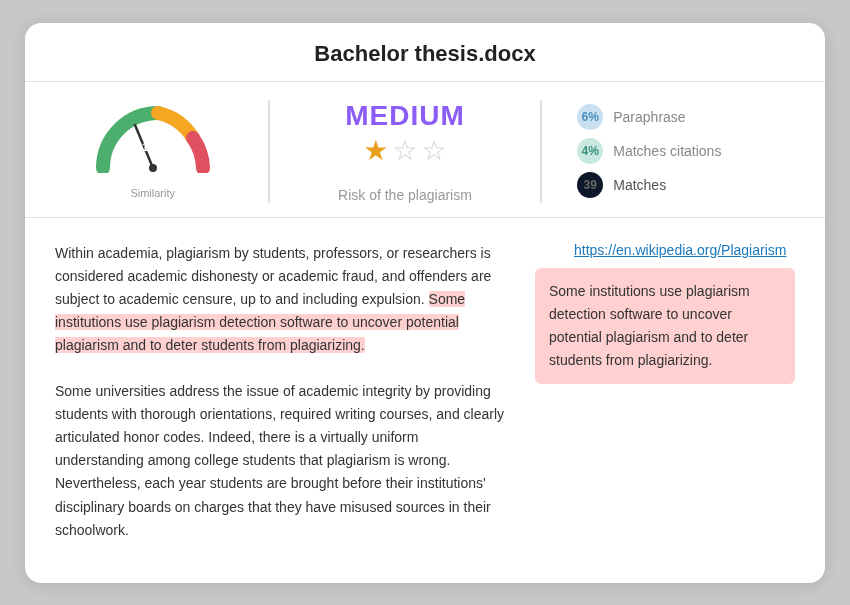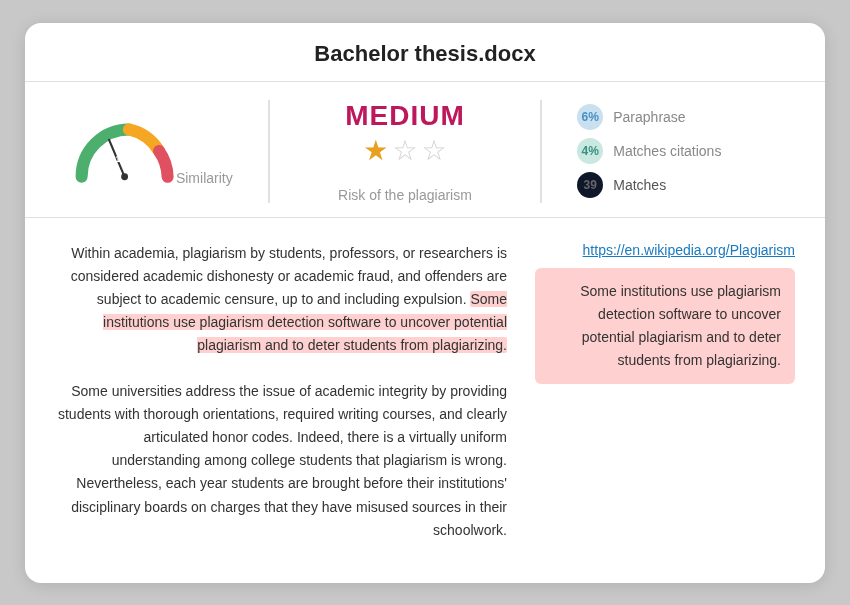--- a/index.html
+++ b/index.html
@@ -31,43 +31,44 @@
     .metrics-row {
       display: flex;
       align-items: center;
       justify-content: space-around;
       padding: 18px 30px 14px;
       border-bottom: 1.5px solid #e0e0e0;
     }
     
     .gauge-container {
       display: flex;
-      align-items: flex-end;
+      flex-direction: column;
+      align-items: center;
       width: 160px;
     }
     .gauge-svg {
       width: 120px;
       height: 70px;
     }
     .gauge-label {
       color: #999;
-      font-size: 14px;
+      font-size: 11px;
       margin-top: 14px;
     }
     
     .risk-container {
       display: flex;
       flex-direction: column;
       align-items: center;
       width: 200px;
     }
     .risk-level {
       font-size: 28px;
       font-weight: 800;
-      color: #be185d;
+      color: #8b5cf6;
       letter-spacing: 1px;
     }
     .stars {
       display: flex;
       gap: 4px;
       font-size: 28px;
       margin: 2px 0;
     }
     .star-filled { color: #e8a020; }
     .star-empty { color: #d0d0d0; }
@@ -110,21 +111,20 @@
     }
     .stat-row-matches .stat-name {
       color: #555;
       font-weight: 500;
     }
     
     .content-row {
       display: flex;
       padding: 24px 30px 24px;
       gap: 28px;
-      text-align: right;
     }
     .content-left {
       flex: 1;
       font-size: 14px;
       color: #333;
       line-height: 1.65;
     }
     .content-right {
       width: 260px;
       flex-shrink: 0;
@@ -132,20 +132,21 @@
     .highlight-pink {
       background: #ffd0d0;
       border-radius: 2px;
     }
     .link-blue {
       color: #1a7abf;
       font-size: 14px;
       font-weight: 500;
       display: block;
       margin-bottom: 10px;
+      margin-left: 39px;
     }
     .match-box {
       background: #ffd0d0;
       border-radius: 6px;
       padding: 12px 14px;
       font-size: 14px;
       color: #333;
       line-height: 1.65;
     }
     .divider-vertical {

